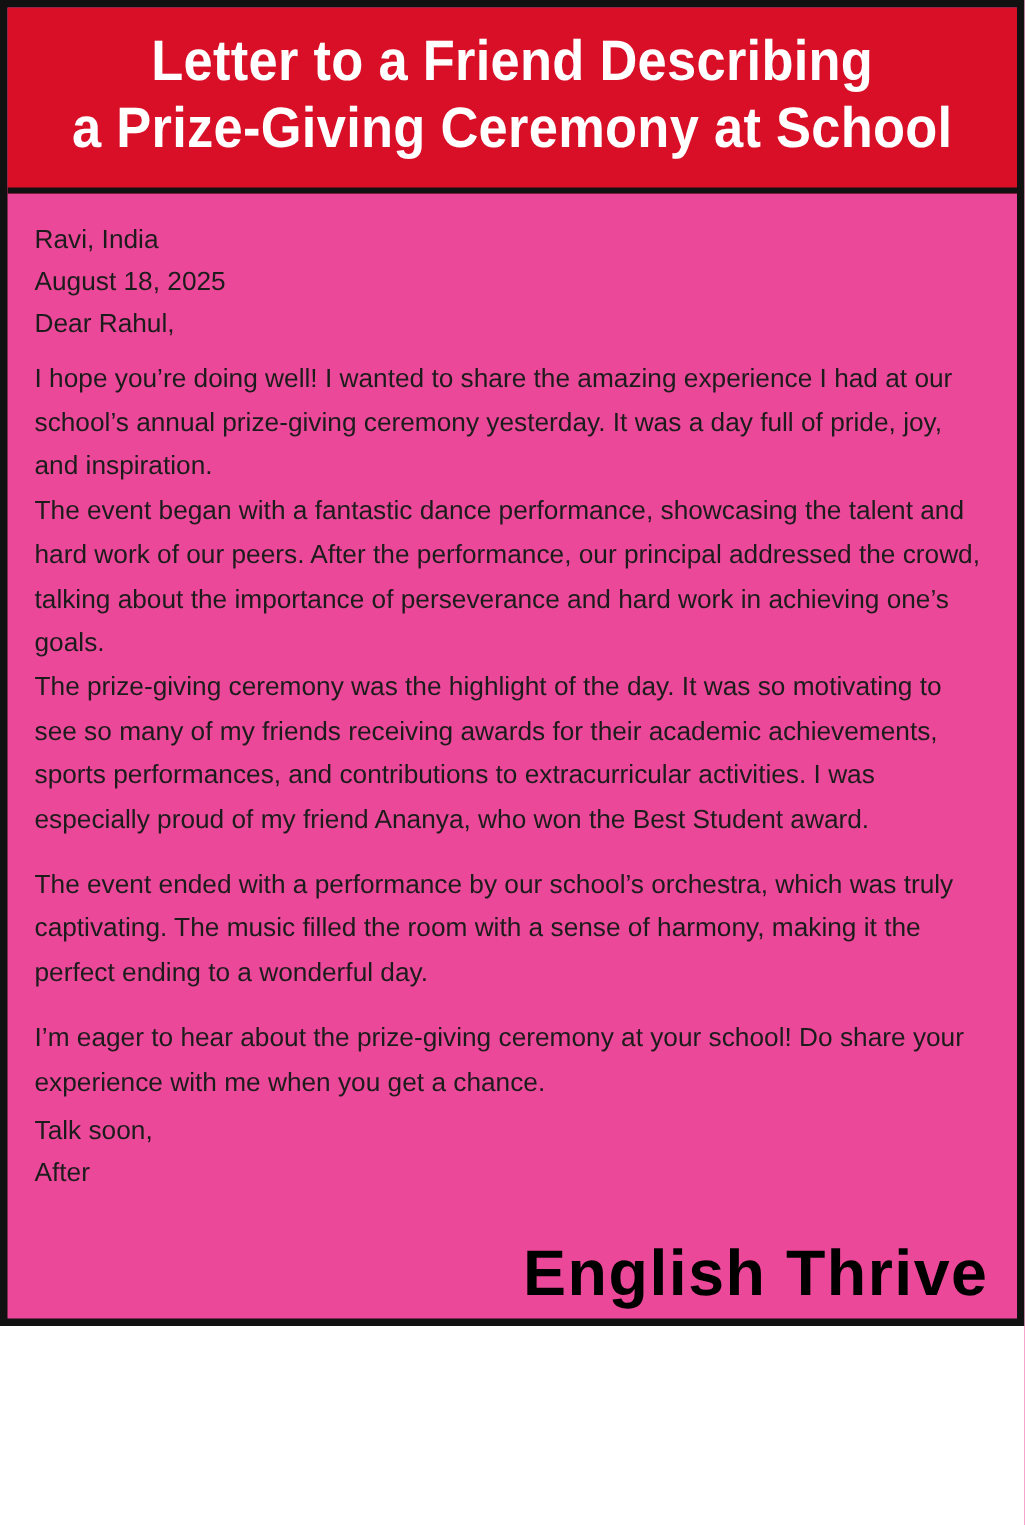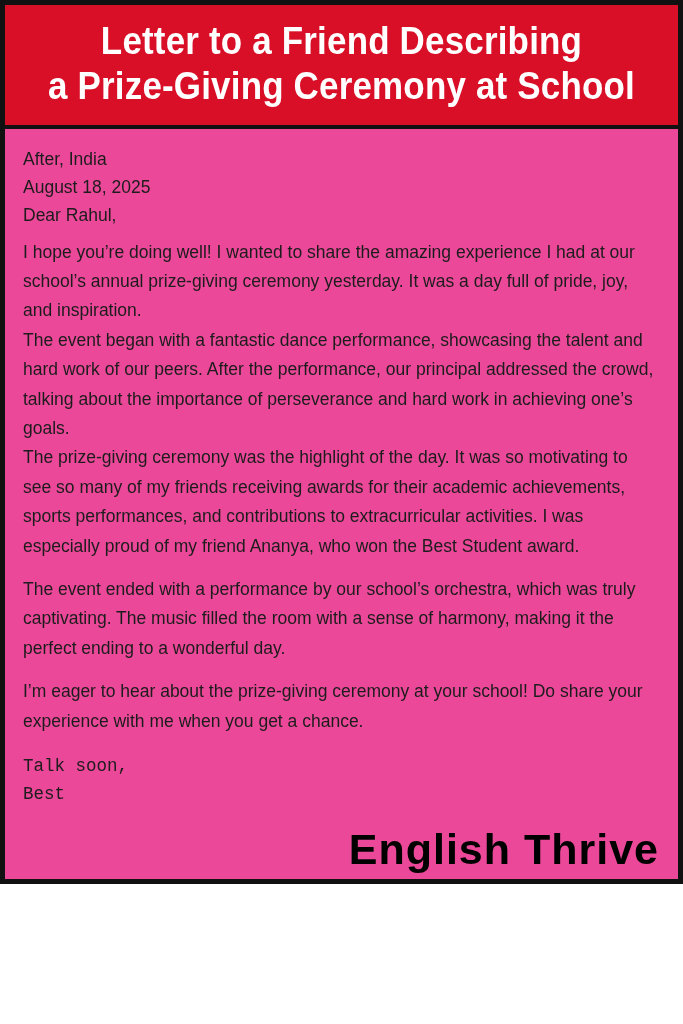--- a/index.html
+++ b/index.html
@@ -72,22 +72,21 @@
     font-size: 17.5px;
     line-height: 1.68;
     color: #1c1c1c;
     text-align: left;
   }
   .para.gap-before {
     margin-top: 14px;
   }
 
   .closing-block {
-    margin-top: 16px;
-    font-family: Liberation Mono, monospace;
+    margin-top: 3px;
   }
   .closing-line {
     margin: 0;
     font-size: 17.5px;
     line-height: 1.62;
     color: #1c1c1c;
   }
 
   
   .brand {
@@ -109,33 +108,33 @@
 <div class="page">
 
   <header class="banner">
     <h1 class="banner-title">Letter to a Friend Describing
 a Prize-Giving Ceremony at School</h1>
   </header>
 
   <main class="letter">
 
     <div class="address-block">
-      <p class="address-line">After, India</p>
+      <p class="address-line">Ravi, India</p>
       <p class="address-line">August 18, 2025</p>
       <p class="address-line">Dear Rahul,</p>
     </div>
 
     <p class="para">I hope you’re doing well! I wanted to share the amazing experience I had at our school’s annual prize-giving ceremony yesterday. It was a day full of pride, joy, and inspiration.</p>
     <p class="para">The event began with a fantastic dance performance, showcasing the talent and hard work of our peers. After the performance, our principal addressed the crowd, talking about the importance of perseverance and hard work in achieving one’s goals.</p>
     <p class="para">The prize-giving ceremony was the highlight of the day. It was so motivating to see so many of my friends receiving awards for their academic achievements, sports performances, and contributions to extracurricular activities. I was especially proud of my friend Ananya, who won the Best Student award.</p>
     <p class="para gap-before">The event ended with a performance by our school’s orchestra, which was truly captivating. The music filled the room with a sense of harmony, making it the perfect ending to a wonderful day.</p>
     <p class="para gap-before">I’m eager to hear about the prize-giving ceremony at your school! Do share your experience with me when you get a chance.</p>
 
     <div class="closing-block">
       <p class="closing-line">Talk soon,</p>
-      <p class="closing-line">Best</p>
+      <p class="closing-line">After</p>
     </div>
 
   </main>
 
   <div class="brand">English Thrive</div>
 
 </div>
 
 </body></html>

